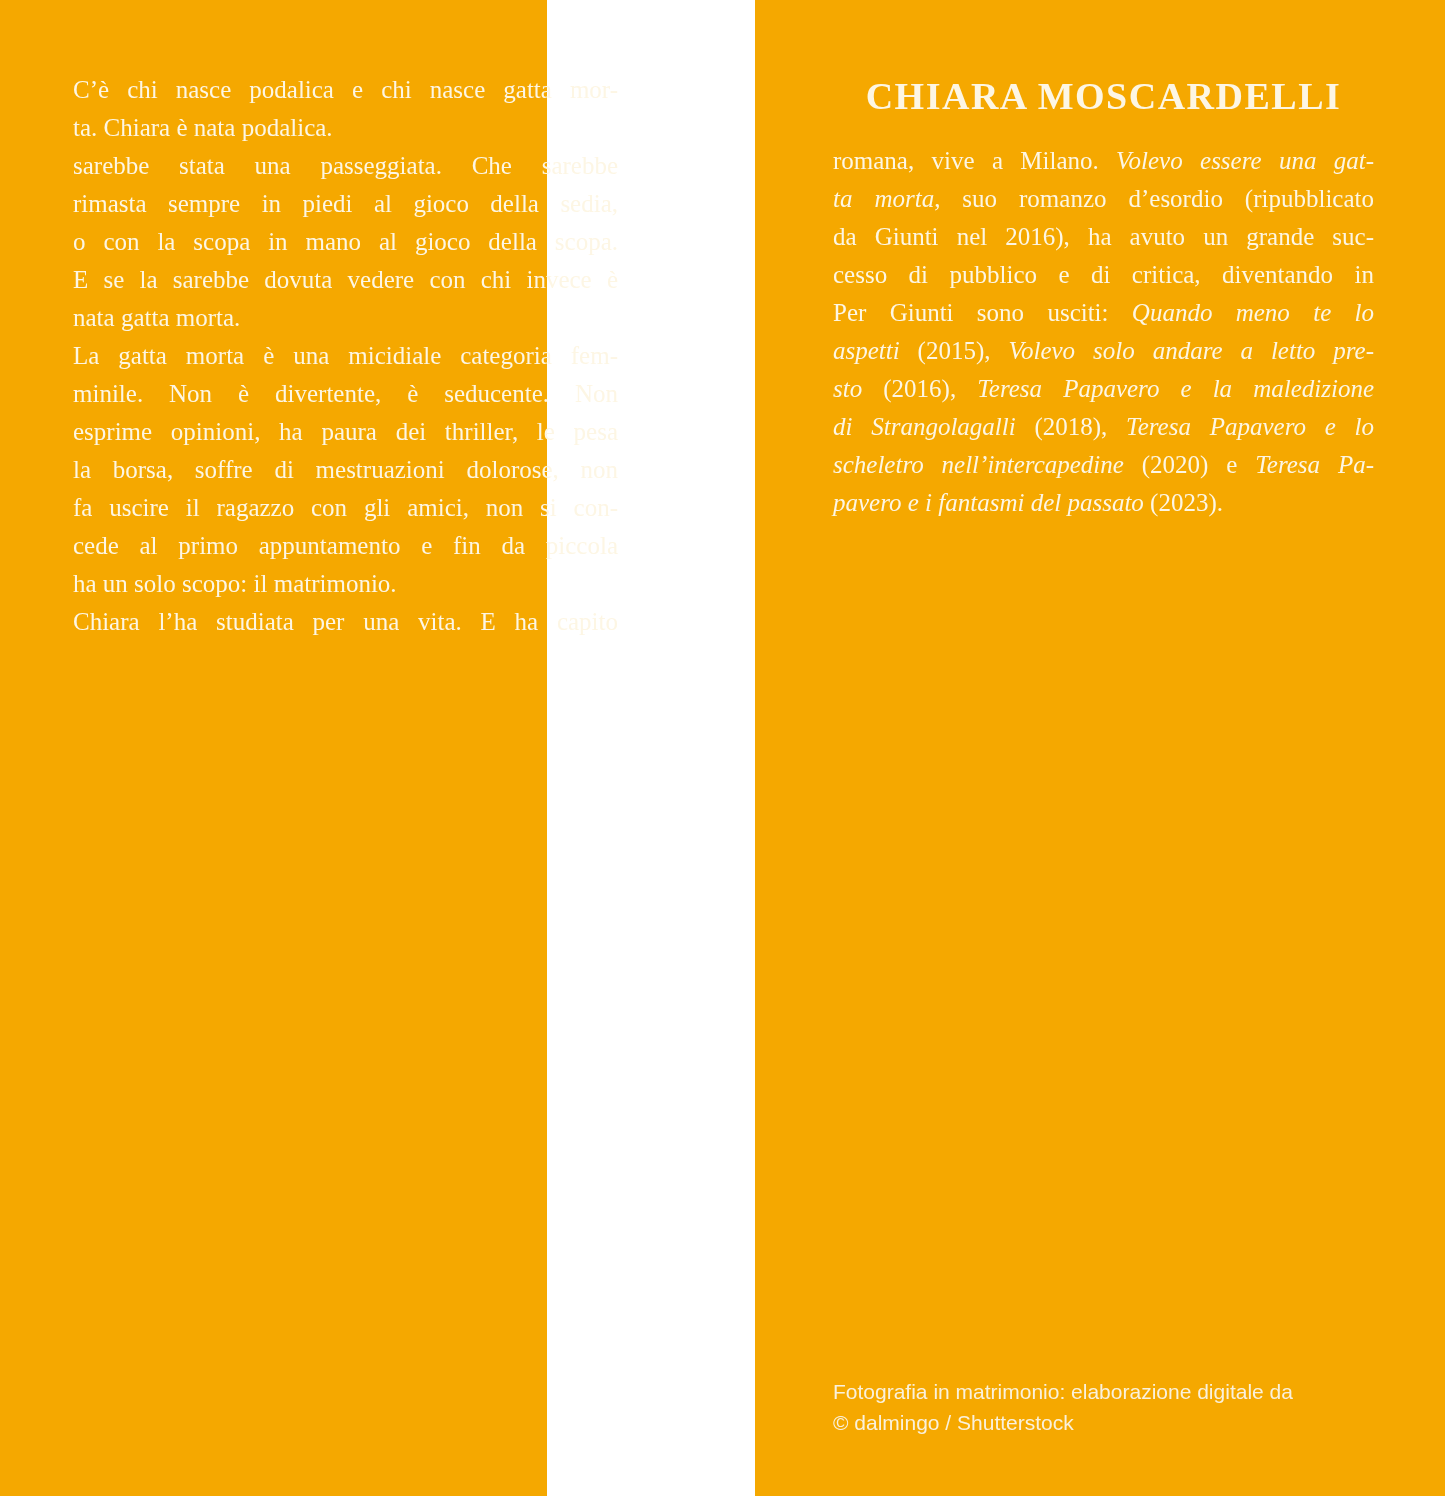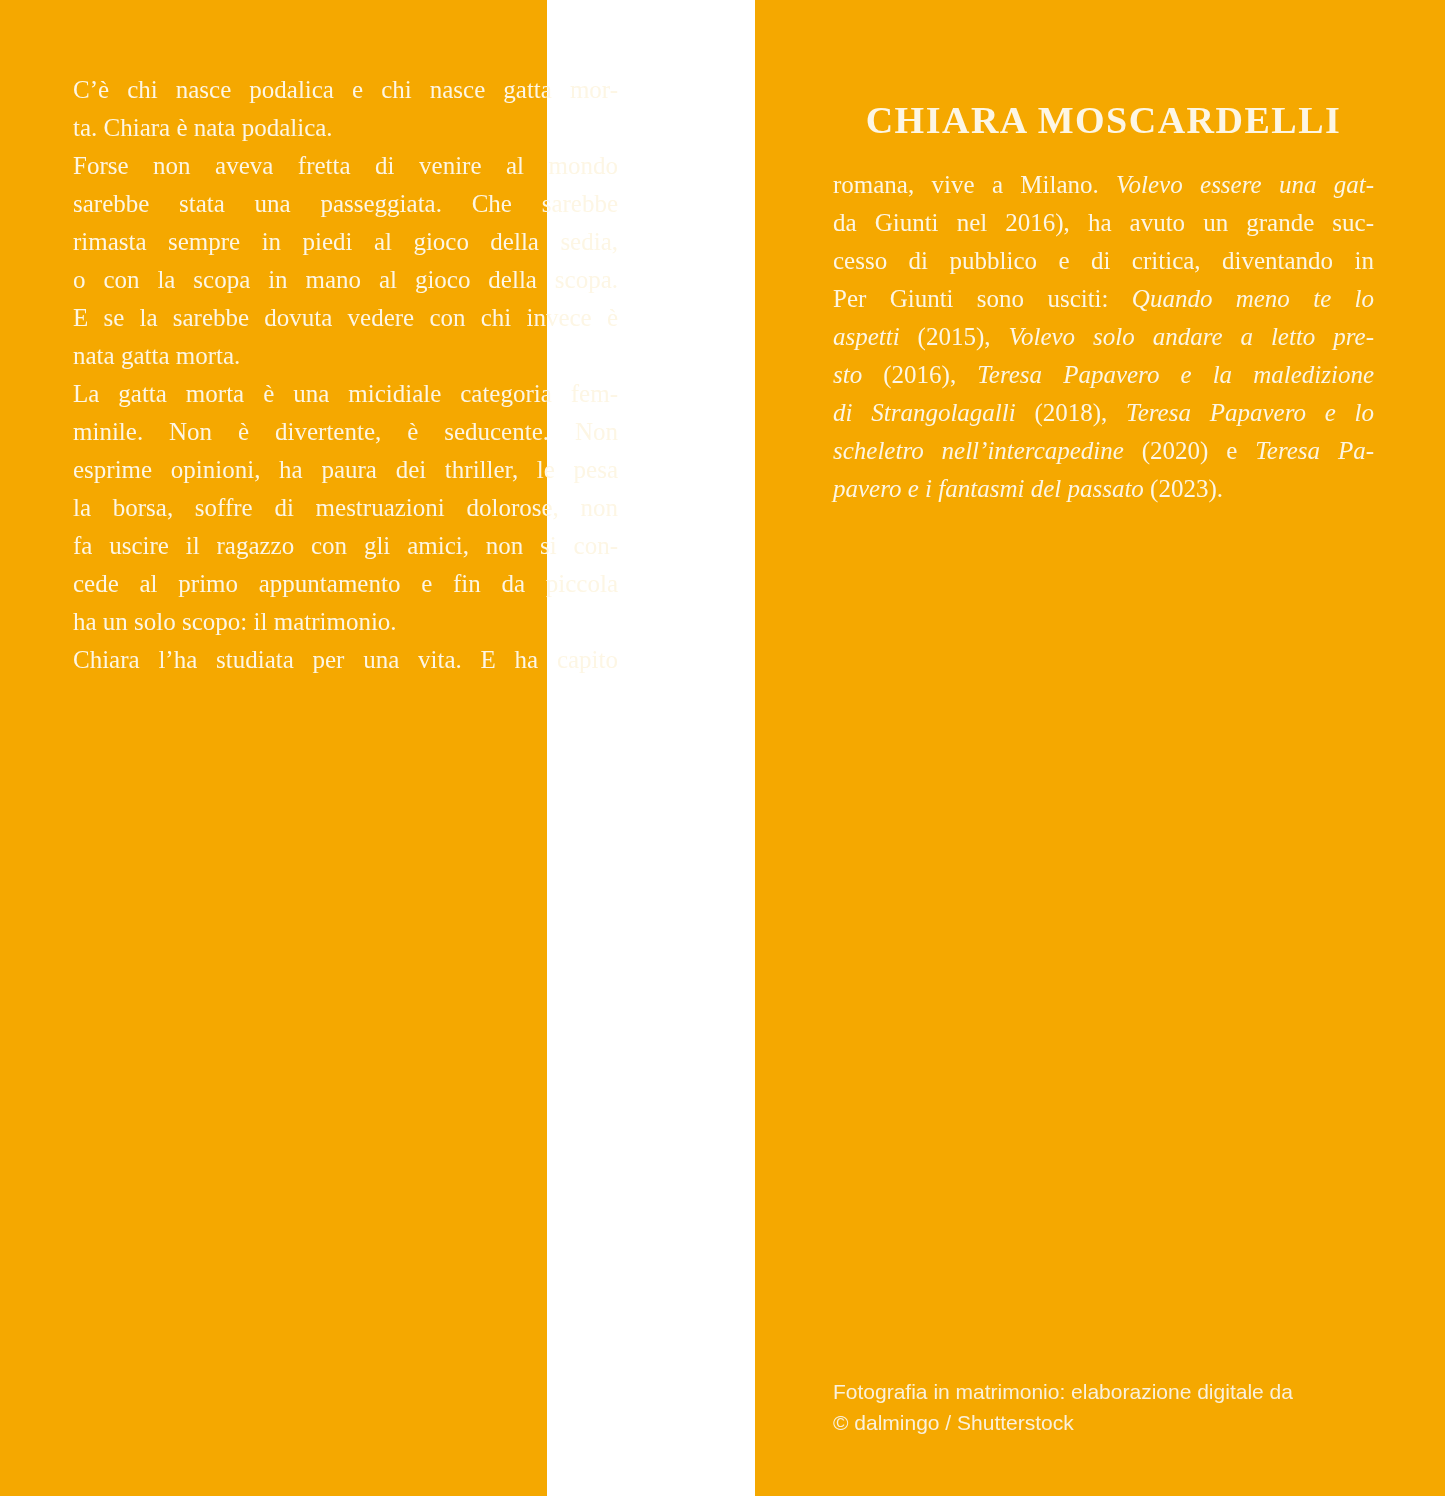--- a/index.html
+++ b/index.html
@@ -32,21 +32,20 @@
   }
   .left-text {
     left: 73px;
     top: 71px;
     width: 545px;
   }
   .right-col {
     left: 78px;
     top: 73px;
     width: 541px;
-    margin-top: 24px;
   }
   .author-title {
     display: block;
     text-align: center;
     font-weight: bold;
     font-size: 38px;
     line-height: 46px;
     letter-spacing: 1.5px;
     color: var(--ink, #FDF6E4);
     margin: 0 0 23px 0;
@@ -76,21 +75,20 @@
 </style>
 </head>
 <body>
 
 <div class="page" style="--flap: #F5A800; --gap: #FFFFFF; --ink: #FDF6E4; --credit-ink: #FAF1DC;">
 
   <div class="flap flap-left">
     <div class="textblock left-text" id="left-flap-text">
         <div class="line"><span>C’è chi nasce podalica e chi nasce gatta mor-</span></div>
         <div class="line par-end"><span>ta. Chiara è nata podalica.</span></div>
-        <div class="line"><span>Forse non aveva fretta di venire al mondo</span></div>
         <div class="line"><span>sarebbe stata una passeggiata. Che sarebbe</span></div>
         <div class="line"><span>rimasta sempre in piedi al gioco della sedia,</span></div>
         <div class="line"><span>o con la scopa in mano al gioco della scopa.</span></div>
         <div class="line"><span>E se la sarebbe dovuta vedere con chi invece è</span></div>
         <div class="line par-end"><span>nata gatta morta.</span></div>
         <div class="line"><span>La gatta morta è una micidiale categoria fem-</span></div>
         <div class="line"><span>minile. Non è divertente, è seducente. Non</span></div>
         <div class="line"><span>esprime opinioni, ha paura dei thriller, le pesa</span></div>
         <div class="line"><span>la borsa, soffre di mestruazioni dolorose, non</span></div>
         <div class="line"><span>fa uscire il ragazzo con gli amici, non si con-</span></div>
@@ -98,20 +96,21 @@
         <div class="line par-end"><span>ha un solo scopo: il matrimonio.</span></div>
         <div class="line"><span>Chiara l’ha studiata per una vita. E ha capito</span></div>
       </div>
   </div>
 
   <div class="flap flap-right">
     <div class="textblock right-col">
       <div class="author-title">CHIARA MOSCARDELLI</div>
       <div id="right-flap-text">
           <div class="line"><span>romana, vive a Milano. </span><em>Volevo essere una gat-</em></div>
+          <div class="line"><em>ta morta</em><span>, suo romanzo d’esordio (ripubblicato</span></div>
           <div class="line"><span>da Giunti nel 2016), ha avuto un grande suc-</span></div>
           <div class="line"><span>cesso di pubblico e di critica, diventando in</span></div>
           <div class="line"><span>Per Giunti sono usciti: </span><em>Quando meno te lo</em></div>
           <div class="line"><em>aspetti</em><span> (2015), </span><em>Volevo solo andare a letto pre-</em></div>
           <div class="line"><em>sto</em><span> (2016), </span><em>Teresa Papavero e la maledizione</em></div>
           <div class="line"><em>di Strangolagalli</em><span> (2018), </span><em>Teresa Papavero e lo</em></div>
           <div class="line"><em>scheletro nell’intercapedine</em><span> (2020) e </span><em>Teresa Pa-</em></div>
           <div class="line par-end"><em>pavero e i fantasmi del passato</em><span> (2023).</span></div>
         </div>
     </div>

